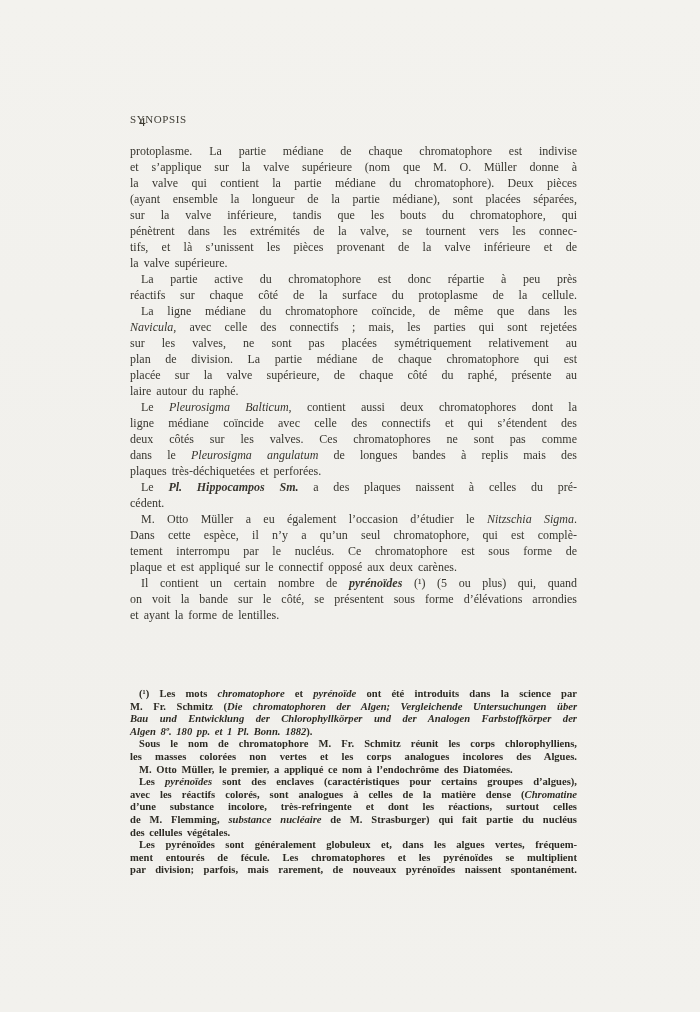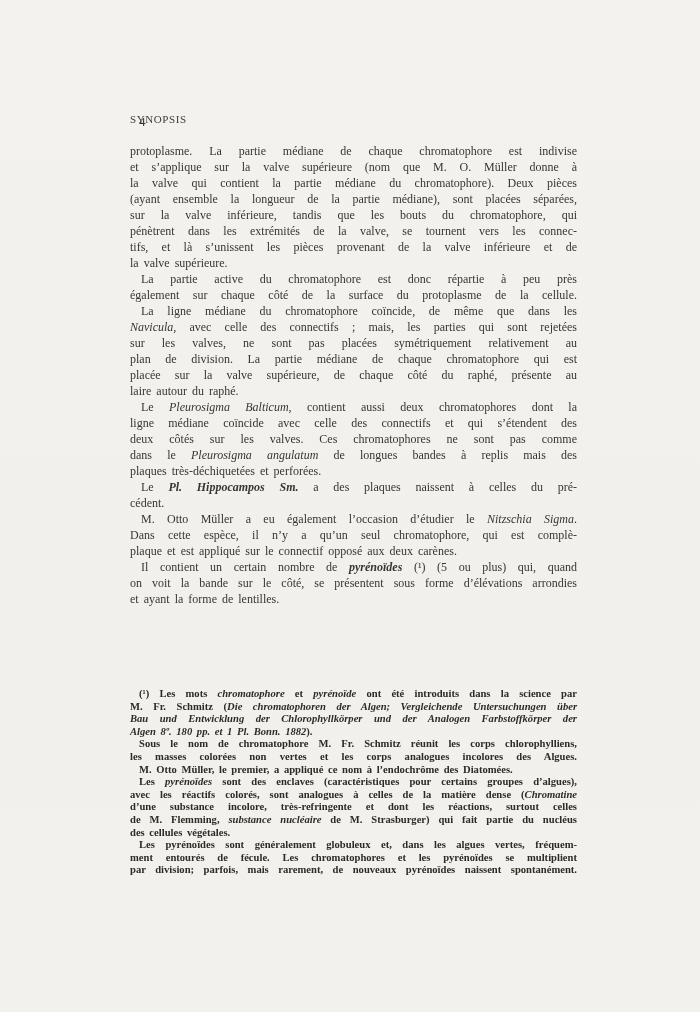--- a/index.html
+++ b/index.html
@@ -37,36 +37,37 @@
   <div class="bodytext">
       <div class="line"><span>protoplasme. La partie médiane de chaque chromatophore est indivise</span></div>
       <div class="line"><span>et s’applique sur la valve supérieure (nom que M. O. Müller donne à</span></div>
       <div class="line"><span>la valve qui contient la partie médiane du chromatophore). Deux pièces</span></div>
       <div class="line"><span>(ayant ensemble la longueur de la partie médiane), sont placées séparées,</span></div>
       <div class="line"><span>sur la valve inférieure, tandis que les bouts du chromatophore, qui</span></div>
       <div class="line"><span>pénètrent dans les extrémités de la valve, se tournent vers les connec-</span></div>
       <div class="line"><span>tifs, et là s’unissent les pièces provenant de la valve inférieure et de</span></div>
       <div class="line nj"><span>la valve supérieure.</span></div>
       <div class="line ind"><span>La partie active du chromatophore est donc répartie à peu près</span></div>
-      <div class="line"><span>également sur chaque côté de la surface du protoplasme de la cellule.</span></div>
+      <div class="line"><span>réactifs sur chaque côté de la surface du protoplasme de la cellule.</span></div>
       <div class="line ind"><span>La ligne médiane du chromatophore coïncide, de même que dans les</span></div>
       <div class="line"><span class="i">Navicula</span><span>, avec celle des connectifs ; mais, les parties qui sont rejetées</span></div>
       <div class="line"><span>sur les valves, ne sont pas placées symétriquement relativement au</span></div>
       <div class="line"><span>plan de division. La partie médiane de chaque chromatophore qui est</span></div>
       <div class="line"><span>placée sur la valve supérieure, de chaque côté du raphé, présente au</span></div>
       <div class="line nj"><span>laire autour du raphé.</span></div>
       <div class="line ind"><span>Le </span><span class="i">Pleurosigma Balticum</span><span>, contient aussi deux chromatophores dont la</span></div>
       <div class="line"><span>ligne médiane coïncide avec celle des connectifs et qui s’étendent des</span></div>
       <div class="line"><span>deux côtés sur les valves. Ces chromatophores ne sont pas comme</span></div>
       <div class="line"><span>dans le </span><span class="i">Pleurosigma angulatum</span><span> de longues bandes à replis mais des</span></div>
       <div class="line nj"><span>plaques très-déchiquetées et perforées.</span></div>
       <div class="line ind"><span>Le </span><span class="bi">Pl. Hippocampos Sm.</span><span> a des plaques naissent à celles du pré-</span></div>
       <div class="line nj"><span>cédent.</span></div>
       <div class="line ind"><span>M. Otto Müller a eu également l’occasion d’étudier le </span><span class="i">Nitzschia Sigma</span><span>.</span></div>
       <div class="line"><span>Dans cette espèce, il n’y a qu’un seul chromatophore, qui est complè-</span></div>
+      <div class="line"><span>tement interrompu par le nucléus. Ce chromatophore est sous forme de</span></div>
       <div class="line nj"><span>plaque et est appliqué sur le connectif opposé aux deux carènes.</span></div>
       <div class="line ind"><span>Il contient un certain nombre de </span><span class="bi">pyrénoïdes</span><span> (¹) (5 ou plus) qui, quand</span></div>
       <div class="line"><span>on voit la bande sur le côté, se présentent sous forme d’élévations arrondies</span></div>
       <div class="line nj"><span>et ayant la forme de lentilles.</span></div>
     </div>
   <div class="fnotes">
       <div class="line ind"><span>(¹) Les mots </span><span class="i">chromatophore</span><span> et </span><span class="i">pyrénoïde</span><span> ont été introduits dans la science par</span></div>
       <div class="line"><span>M. Fr. Schmitz (</span><span class="i">Die chromatophoren der Algen; Vergleichende Untersuchungen über</span></div>
       <div class="line"><span class="i">Bau und Entwicklung der Chlorophyllkörper und der Analogen Farbstoffkörper der</span></div>
       <div class="line nj"><span class="i">Algen 8º. 180 pp. et 1 Pl. Bonn. 1882</span><span>).</span></div>

